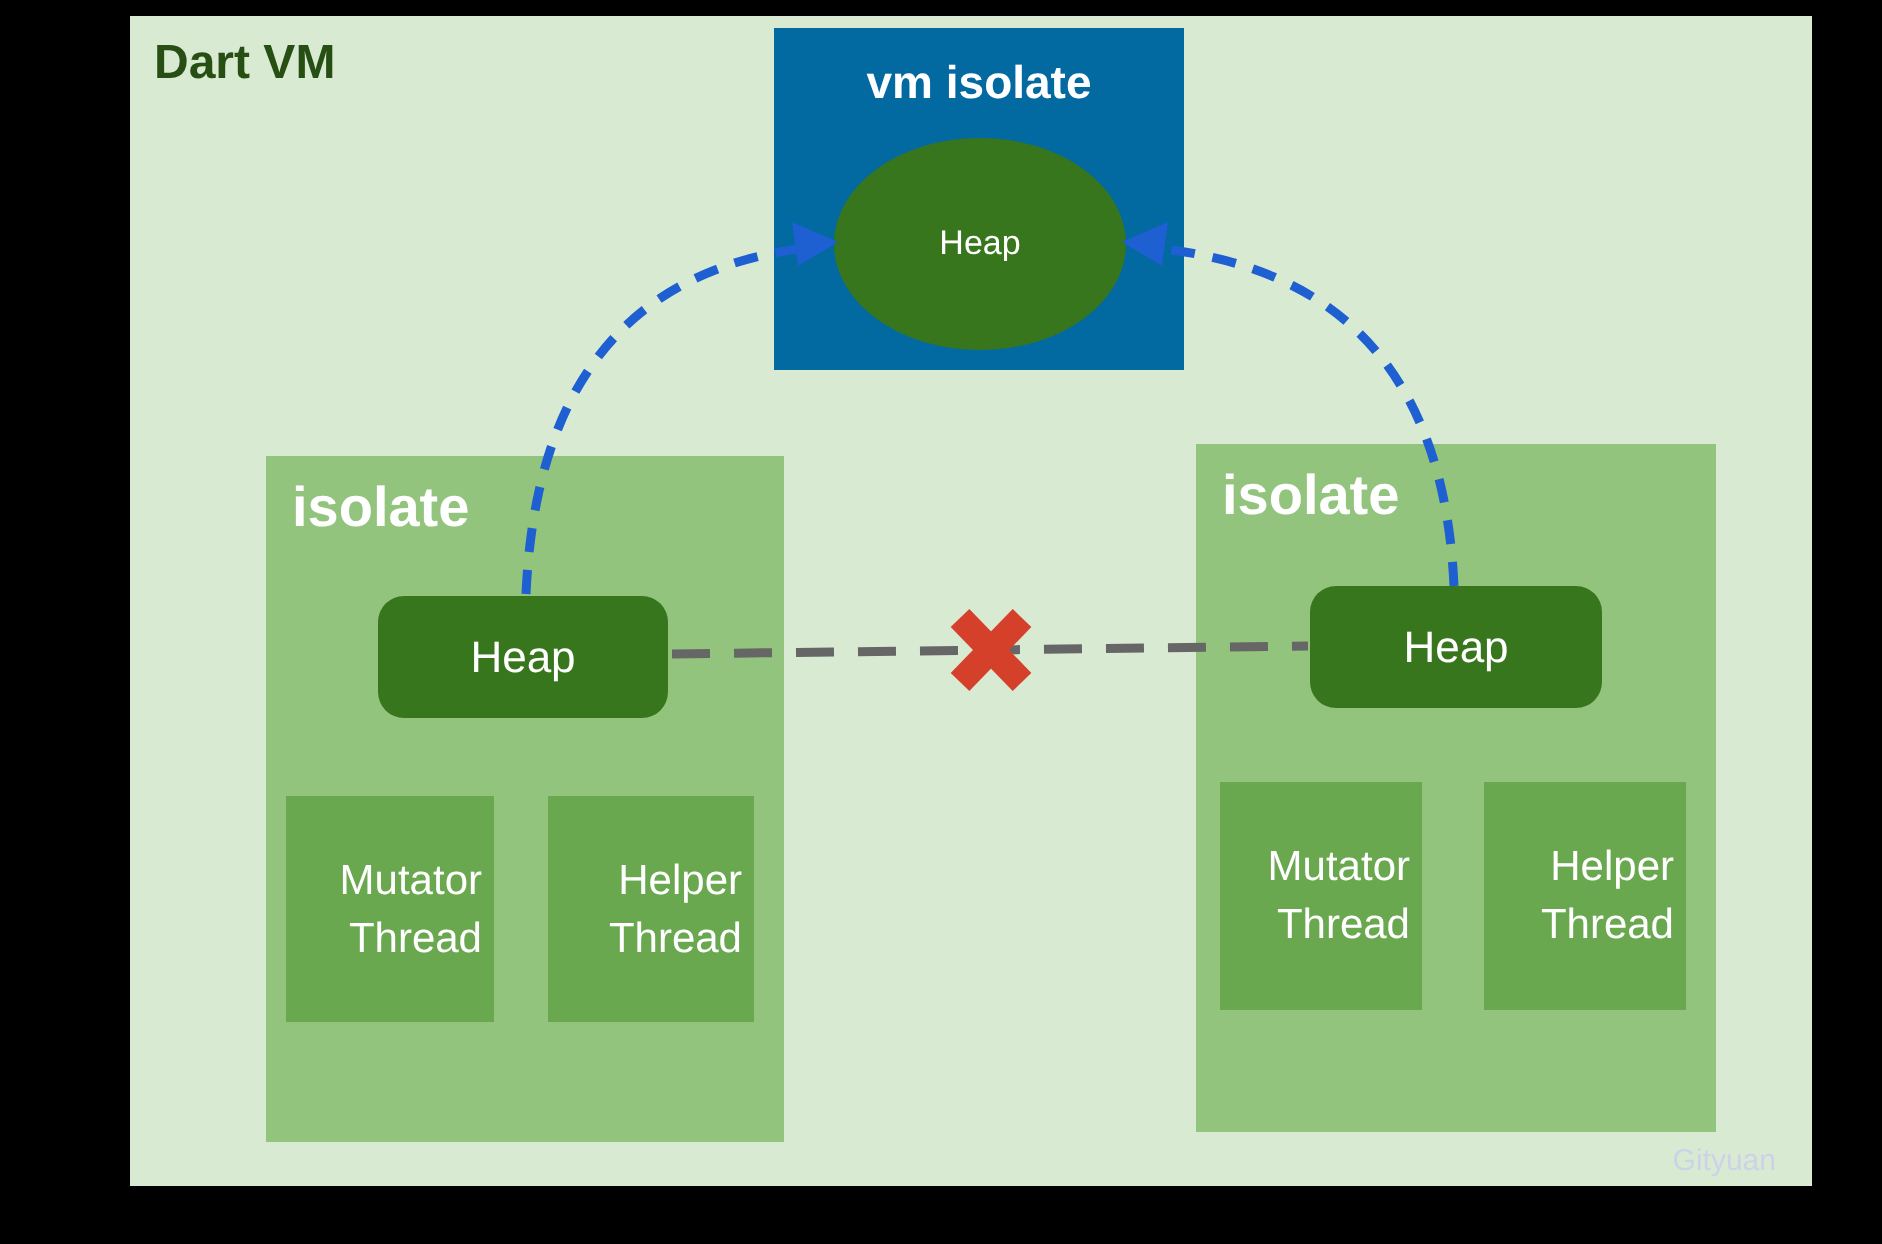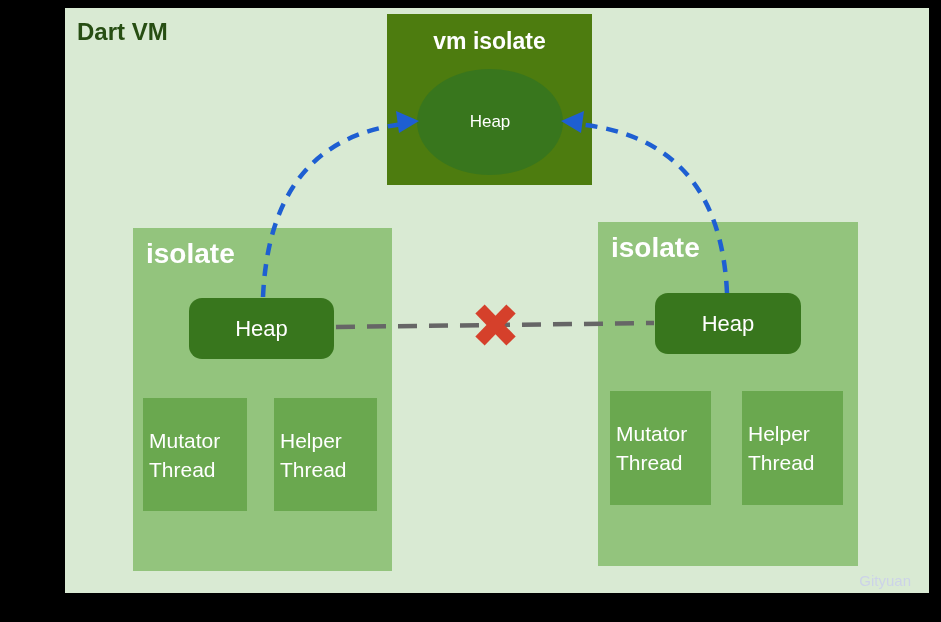--- a/index.html
+++ b/index.html
@@ -3,30 +3,29 @@
 <meta charset="utf-8">
 <style>
   html,body{margin:0;padding:0;background:#000;}
   #stage{
     position:relative;width:941px;height:622px;background:#000;overflow:hidden;
     font-family:"Liberation Sans","DejaVu Sans",sans-serif;
   }
   .canvas{
     position:absolute;left:65px;top:8px;width:841px;height:585px;
     background:#d9ead3;
-    padding-left:23px;
   }
   .title{
     position:absolute;left:12px;top:10px;
     font-size:24px;font-weight:bold;color:#274e13;letter-spacing:0px;
   }
   
   .vm-isolate{
     position:absolute;left:322px;top:6px;width:205px;height:171px;
-    background:#4d7c0f;
+    background:#0369a1;
   }
   .vm-isolate .box-label{
     position:absolute;left:0;top:14px;width:100%;text-align:center;
     font-size:23px;font-weight:bold;color:#ffffff;
   }
   .vm-heap{
     position:absolute;left:30px;top:55px;width:146px;height:106px;
     background:#38761d;border-radius:50%;
     display:flex;align-items:center;justify-content:center;
     color:#ffffff;font-size:17px;
@@ -43,21 +42,21 @@
   }
   .heap-box{
     position:absolute;background:#38761d;border-radius:13px;
     display:flex;align-items:center;justify-content:center;
     color:#ffffff;font-size:22px;
   }
   .isolate.left .heap-box{left:56px;top:70px;width:145px;height:61px;}
   .isolate.right .heap-box{left:57px;top:71px;width:146px;height:61px;}
   .thread-box{
     position:absolute;background:#6aa84f;
-    display:flex;align-items:center;justify-content:center;text-align:left;
+    display:flex;align-items:center;justify-content:center;text-align:right;
     color:#ffffff;font-size:21px;line-height:29px;
     padding:0 6px;box-sizing:border-box;
   }
   .isolate.left .thread-box.mutator{left:10px;top:170px;width:104px;height:113px;}
   .isolate.left .thread-box.helper{left:141px;top:170px;width:103px;height:113px;}
   .isolate.right .thread-box.mutator{left:12px;top:169px;width:101px;height:114px;}
   .isolate.right .thread-box.helper{left:144px;top:169px;width:101px;height:114px;}
   .watermark{
     position:absolute;right:18px;bottom:4px;
     font-size:15px;color:#ccd3e8;

